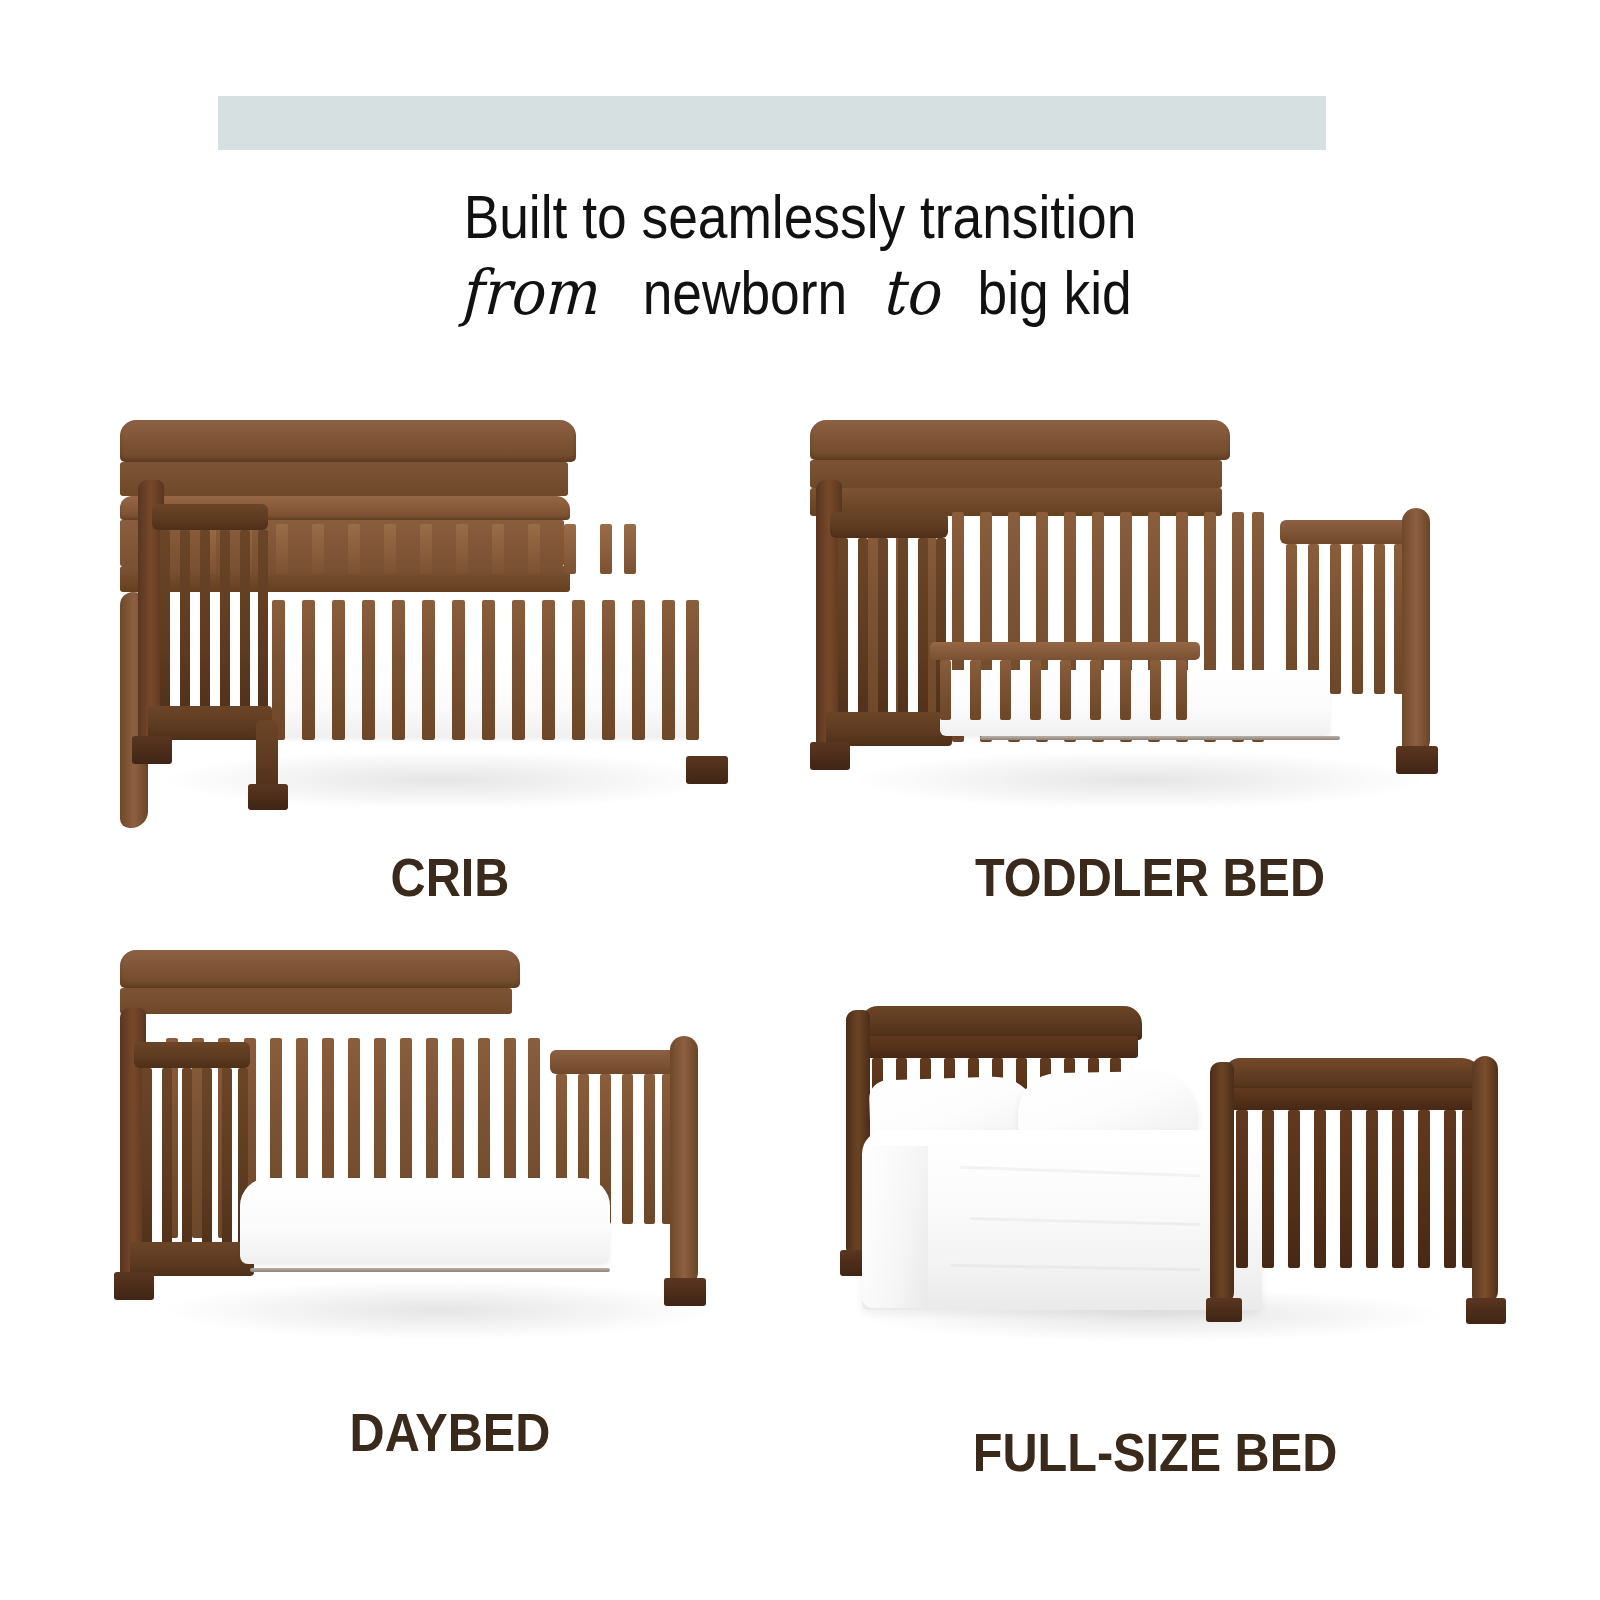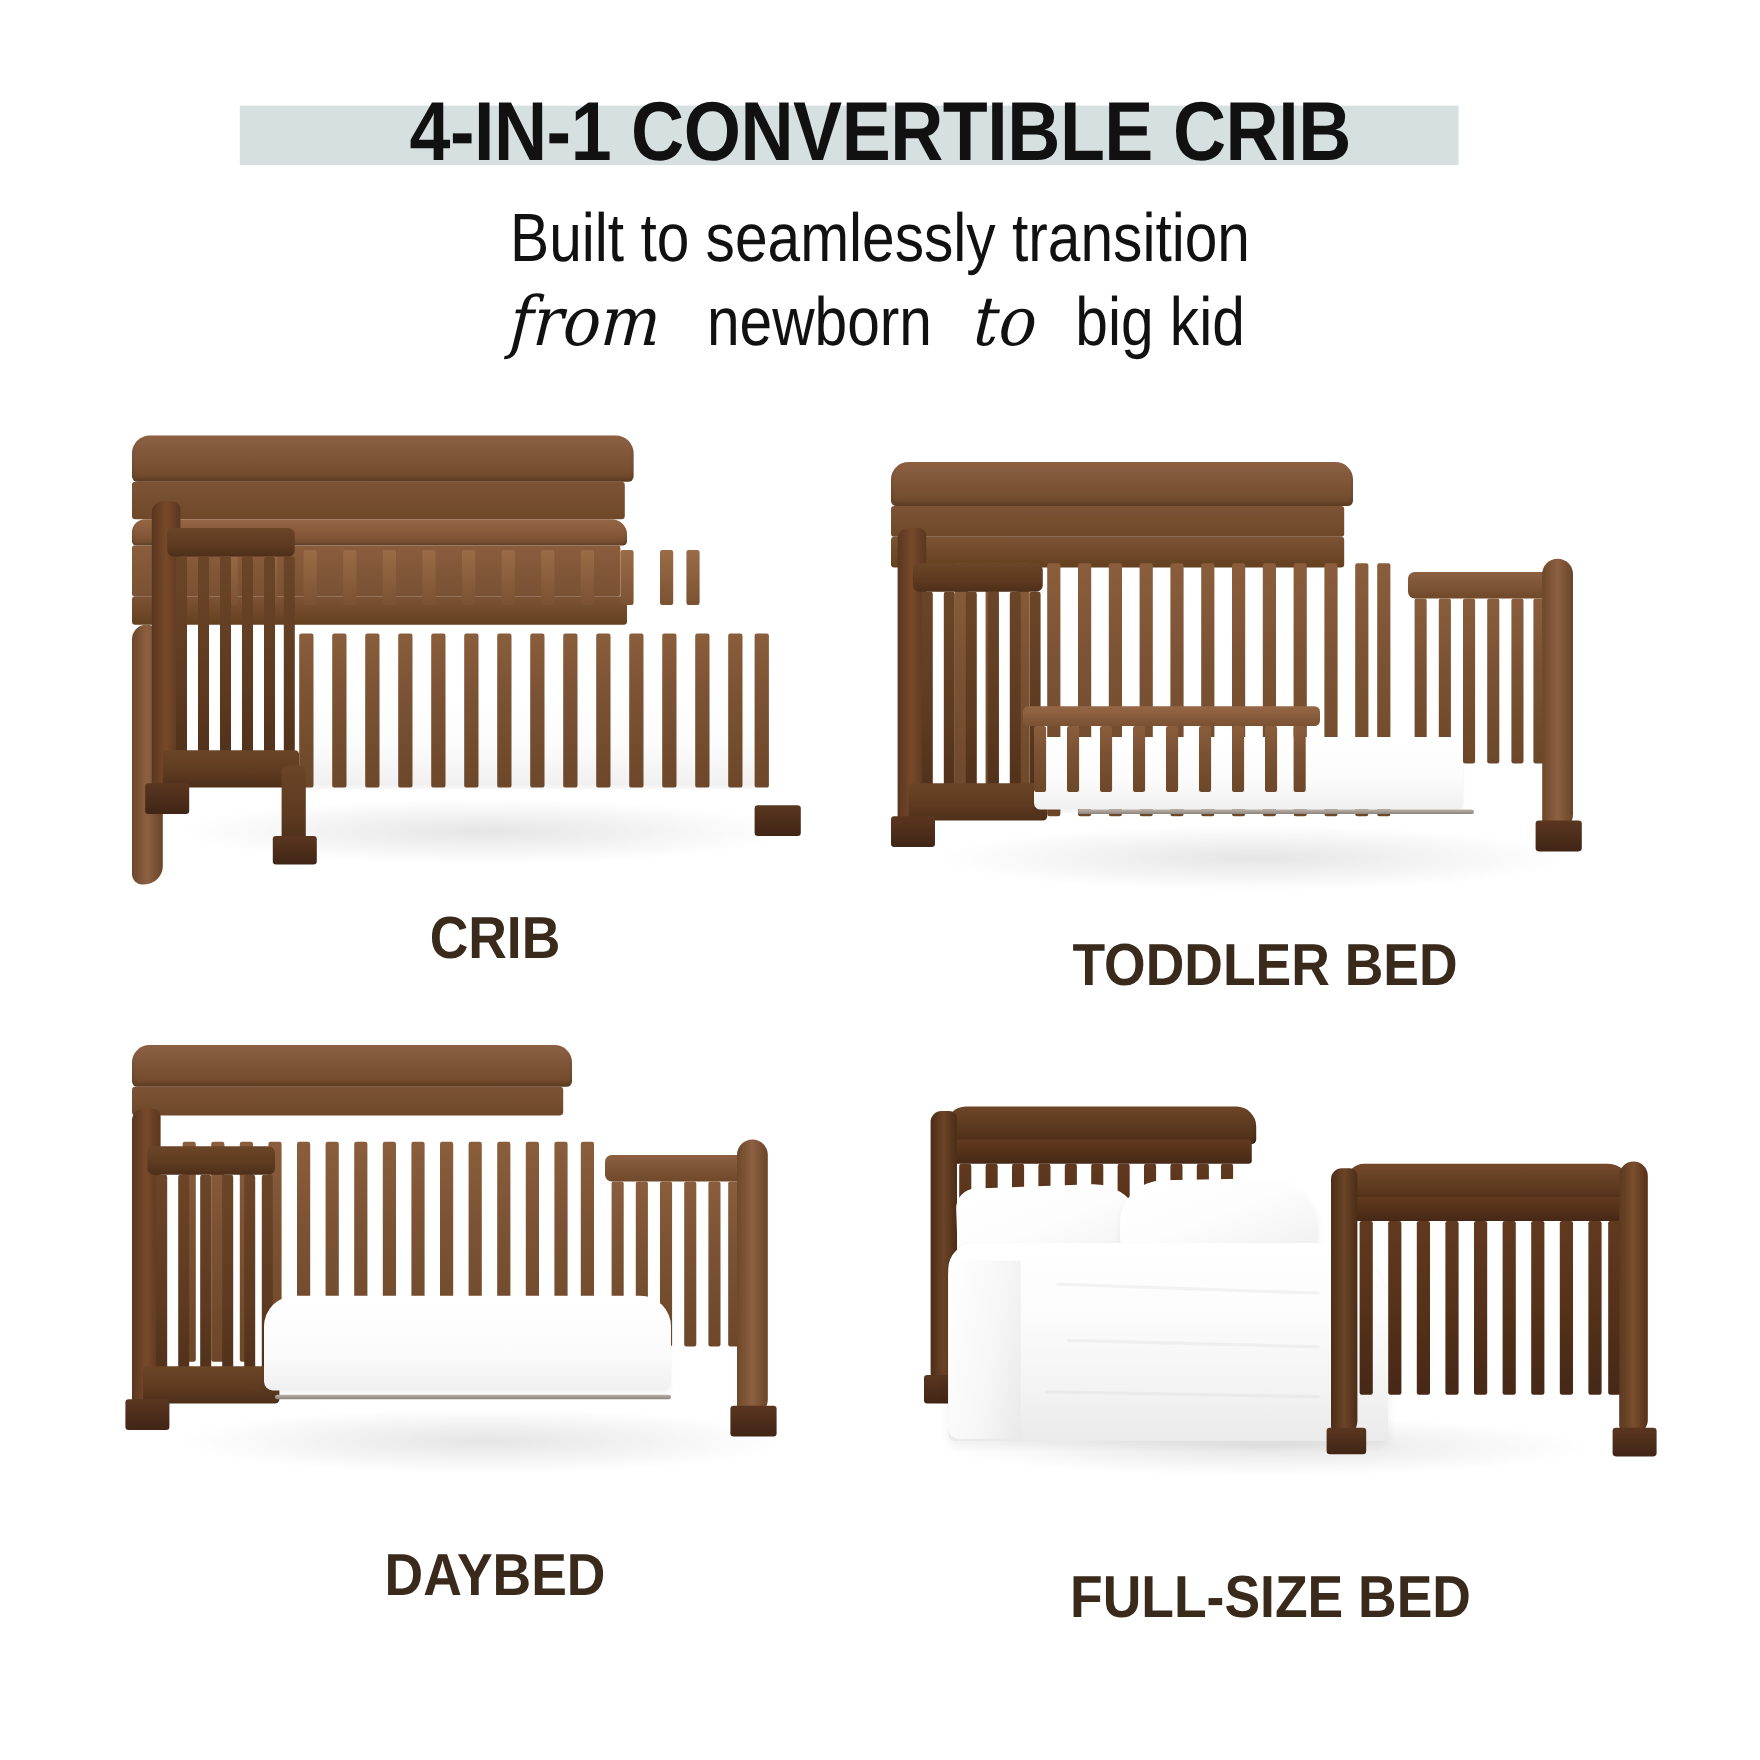--- a/index.html
+++ b/index.html
@@ -127,33 +127,30 @@
     background:linear-gradient(180deg,#ffffff 0%,#fcfcfc 35%,#f3f3f3 75%,#eaeaea 100%);
     border-radius:10px 10px 4px 4px;
     box-shadow:0 4px 8px rgba(0,0,0,0.06);
   }
 </style>
 </head>
 <body>
 
 <div id="header">
   <div id="title-band"></div>
-  <div id="title-wrap">
-    <div id="main-title">4-IN-1 CONVERTIBLE CRIB</div>
-  </div>
   <div id="sub1">Built to seamlessly transition</div>
   <div id="sub2">
     <span class="script">from</span>
     <span class="plain">newborn</span>
     <span class="script">to</span>
     <span class="plain">big kid</span>
   </div>
 </div>
 
-<div class="cell" id="cell-crib" style="left:120px;top:396px;width:660px;height:500px;">
+<div class="cell" id="cell-crib" style="left:120px;top:420px;width:660px;height:500px;">
 
   <div class="stage" style="left:0;top:0;width:660px;height:400px;">
 
     <div class="shadow" style="left:40px;top:330px;width:560px;height:60px;"></div>
 
     <div class="wood" style="left:72px;top:32px;width:456px;height:42px;border-radius:16px 16px 5px 5px;
                 background:linear-gradient(180deg,#8d6042 0%,#7d5336 55%,#6e4829 100%);
                 box-shadow:inset 0 -3px 4px rgba(0,0,0,0.18);"></div>
     <div class="wood" style="left:76px;top:70px;width:448px;height:34px;border-radius:3px;
                 background:linear-gradient(180deg,#7d5336 0%,#6e4829 100%);"></div>

